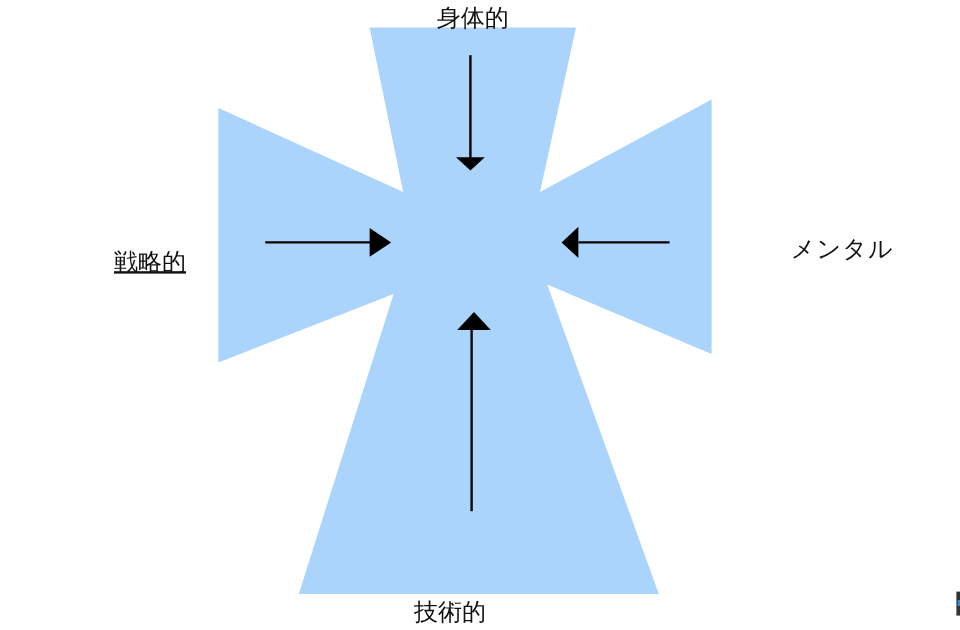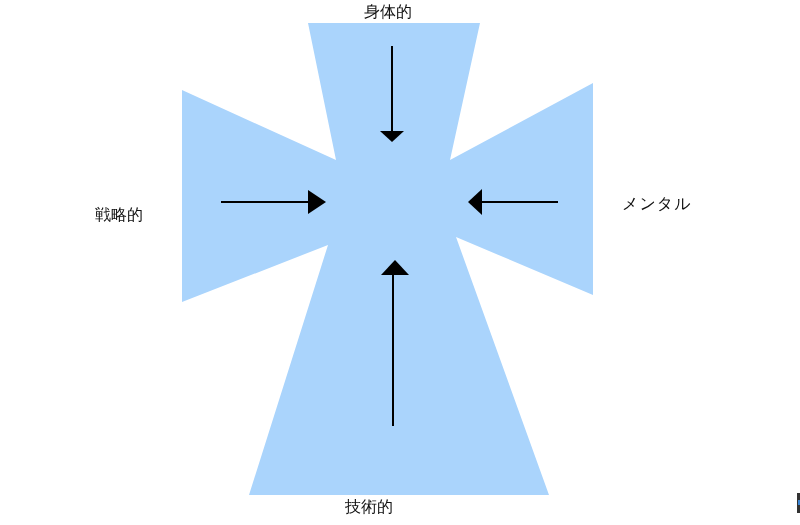--- a/index.html
+++ b/index.html
@@ -1,23 +1,23 @@
 <!DOCTYPE html>
 <html><head>
   <meta charset="utf-8">
   <style>
     html, body { margin: 0; padding: 0; background: #ffffff; }
     body { width: 800px; height: 525px; position: relative; overflow: hidden;
            font-family: "DejaVu Sans", "Liberation Sans", sans-serif; }
     #diagram { position: absolute; left: 0; top: 0; }
-    .label { position: absolute; font-size: 16px; color: #111111; white-space: nowrap; }
+    .label { position: absolute; font-size: 20px; color: #111111; white-space: nowrap; }
     #lbl-top { left: 364px; top: 2px; }
     #lbl-bottom { left: 345px; top: 497px; }
-    #lbl-left { left: 95px; top: 205px; }
-    #lbl-right { left: 622px; top: 194px; letter-spacing: 1px; text-align: center; }
+    #lbl-left { left: 95px; top: 205px; text-decoration: underline; }
+    #lbl-right { left: 659px; top: 194px; letter-spacing: 1px; text-align: center; }
     #corner-mark { position: absolute; left: 797px; top: 493px; width: 3px; height: 20px;
                    background: #333333; }
     #corner-mark::after { content: ""; position: absolute; left: 1px; top: 7px; width: 2px; height: 5px; background: #3a86d6; }
   </style>
 </head>
 <body>
 
 <svg id="diagram" width="800" height="525" viewBox="0 0 800 525">
   <polygon fill="#aad4fc" points="308,23 480,23 450,160 593,83 593,295 456,237 549,495 249,495 328,245 182,302 182,90 336,160"></polygon>
 

